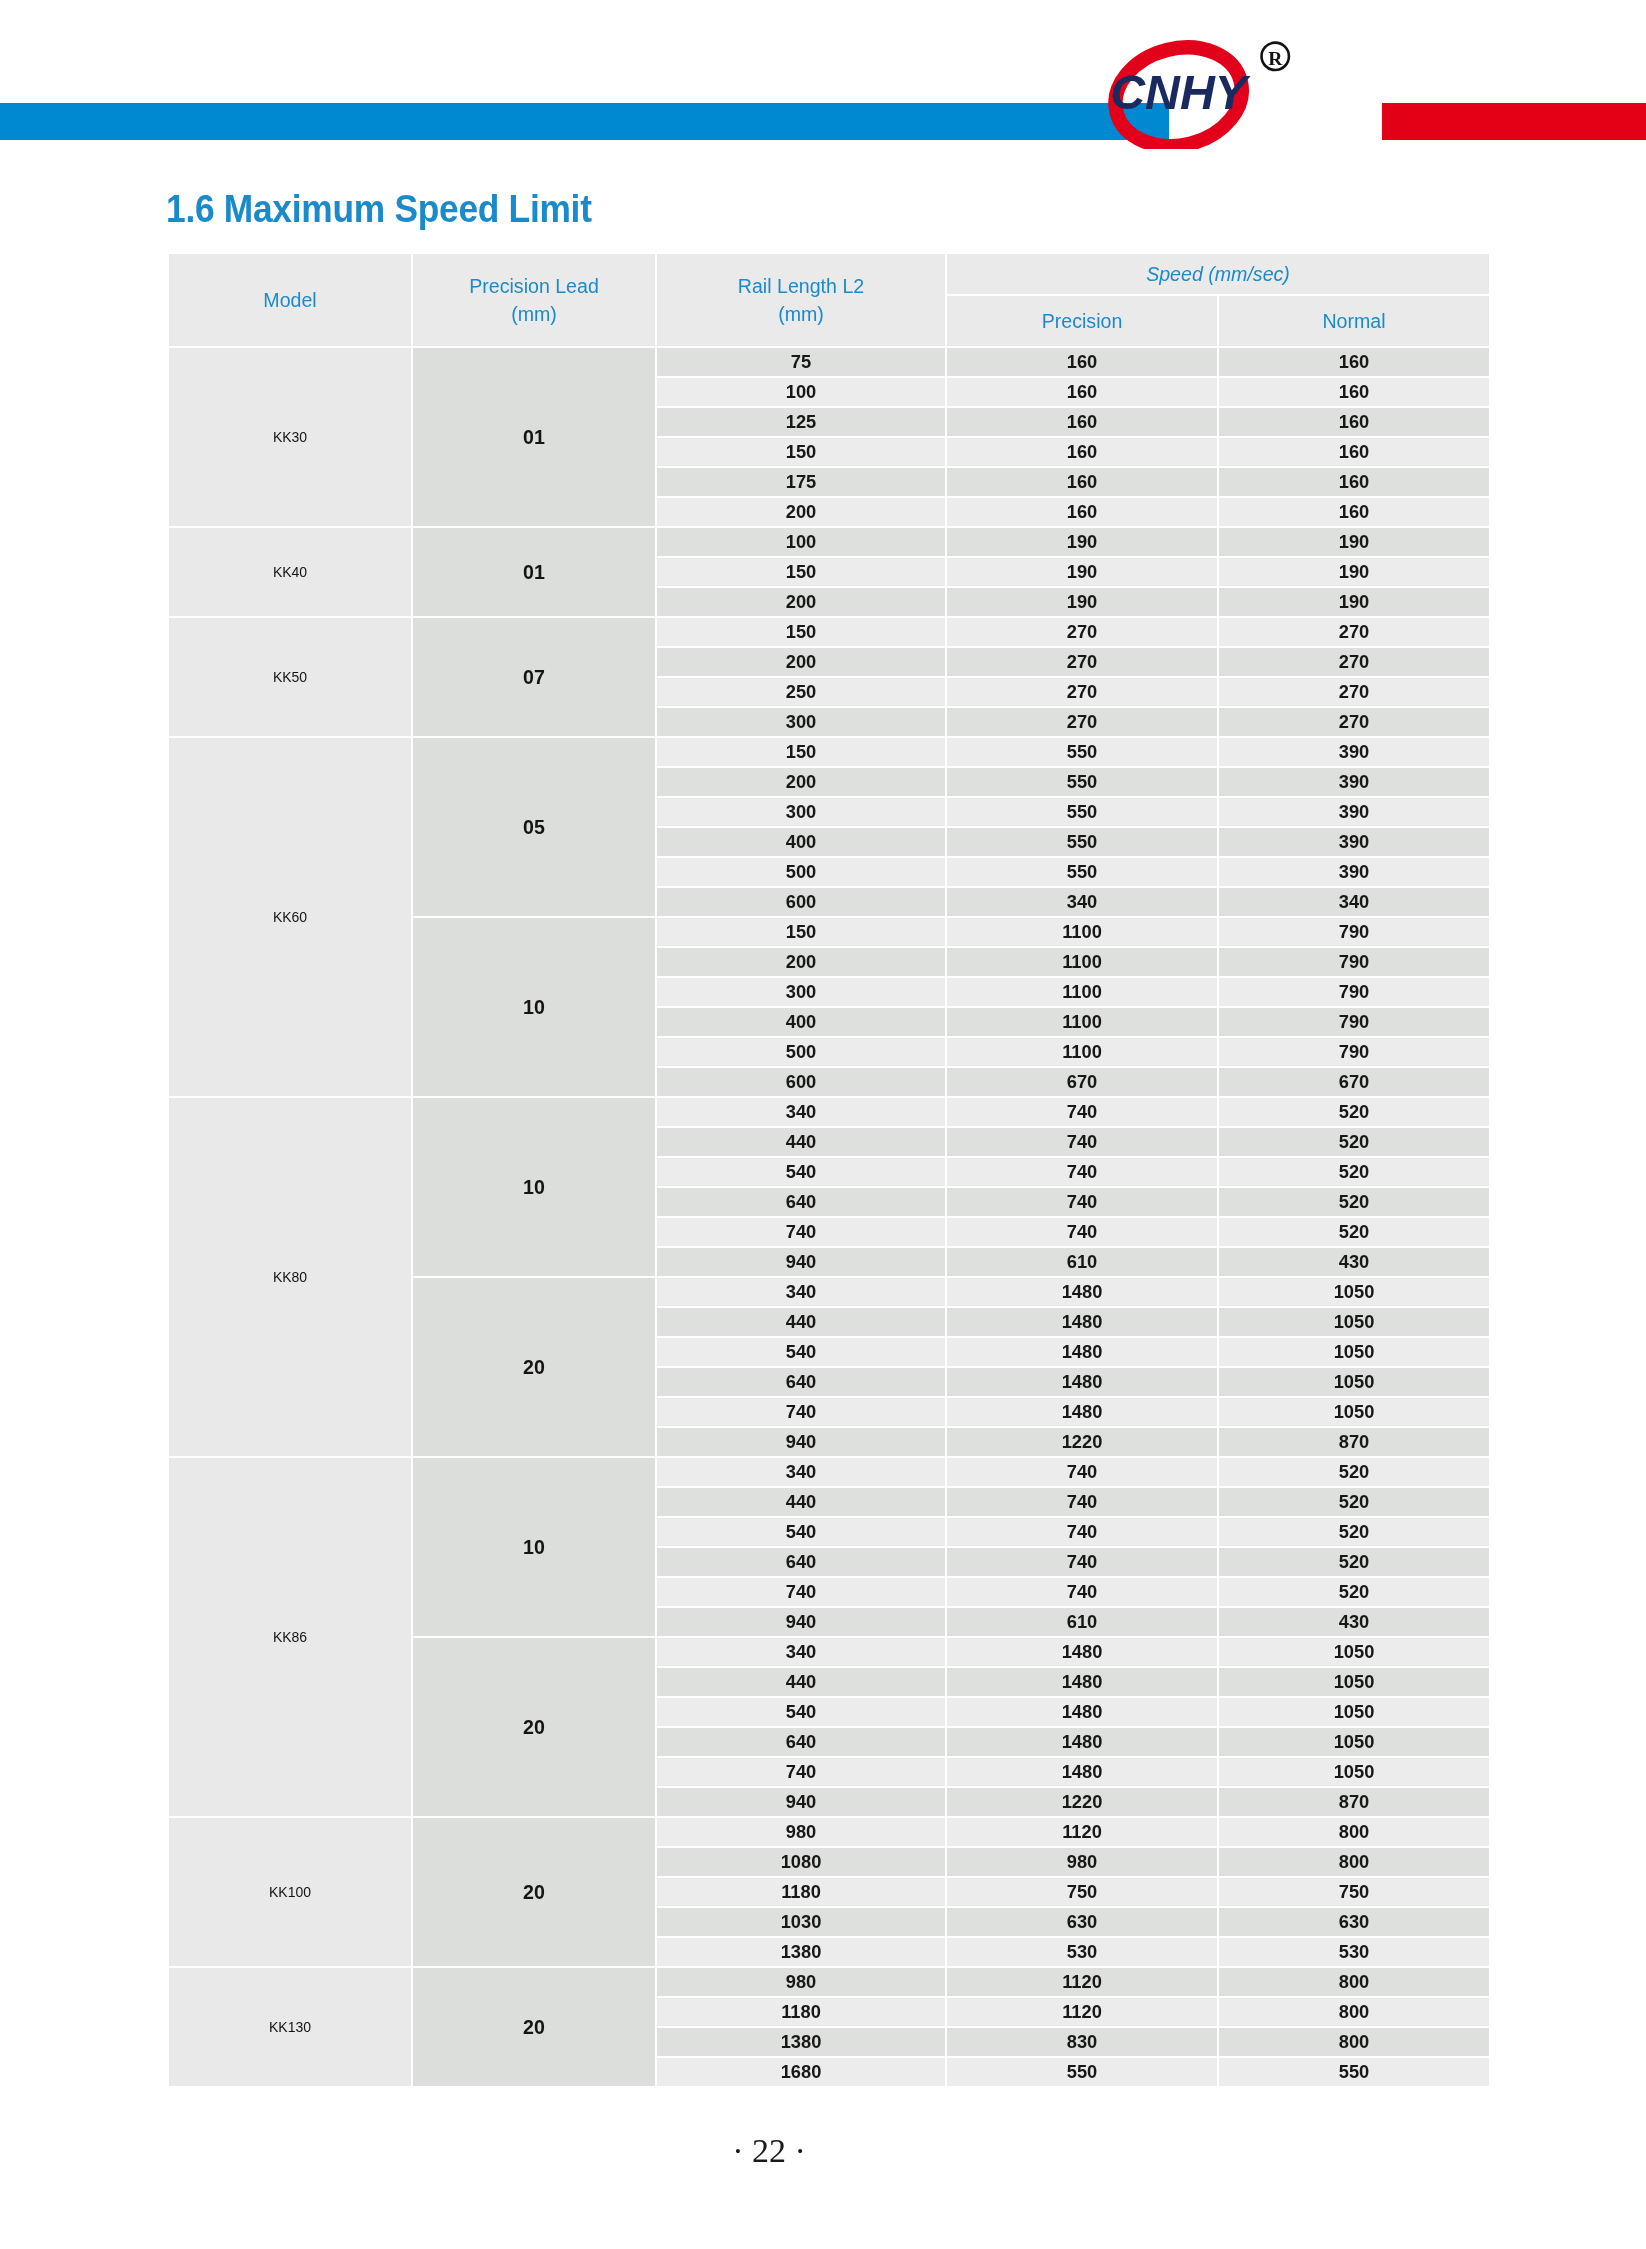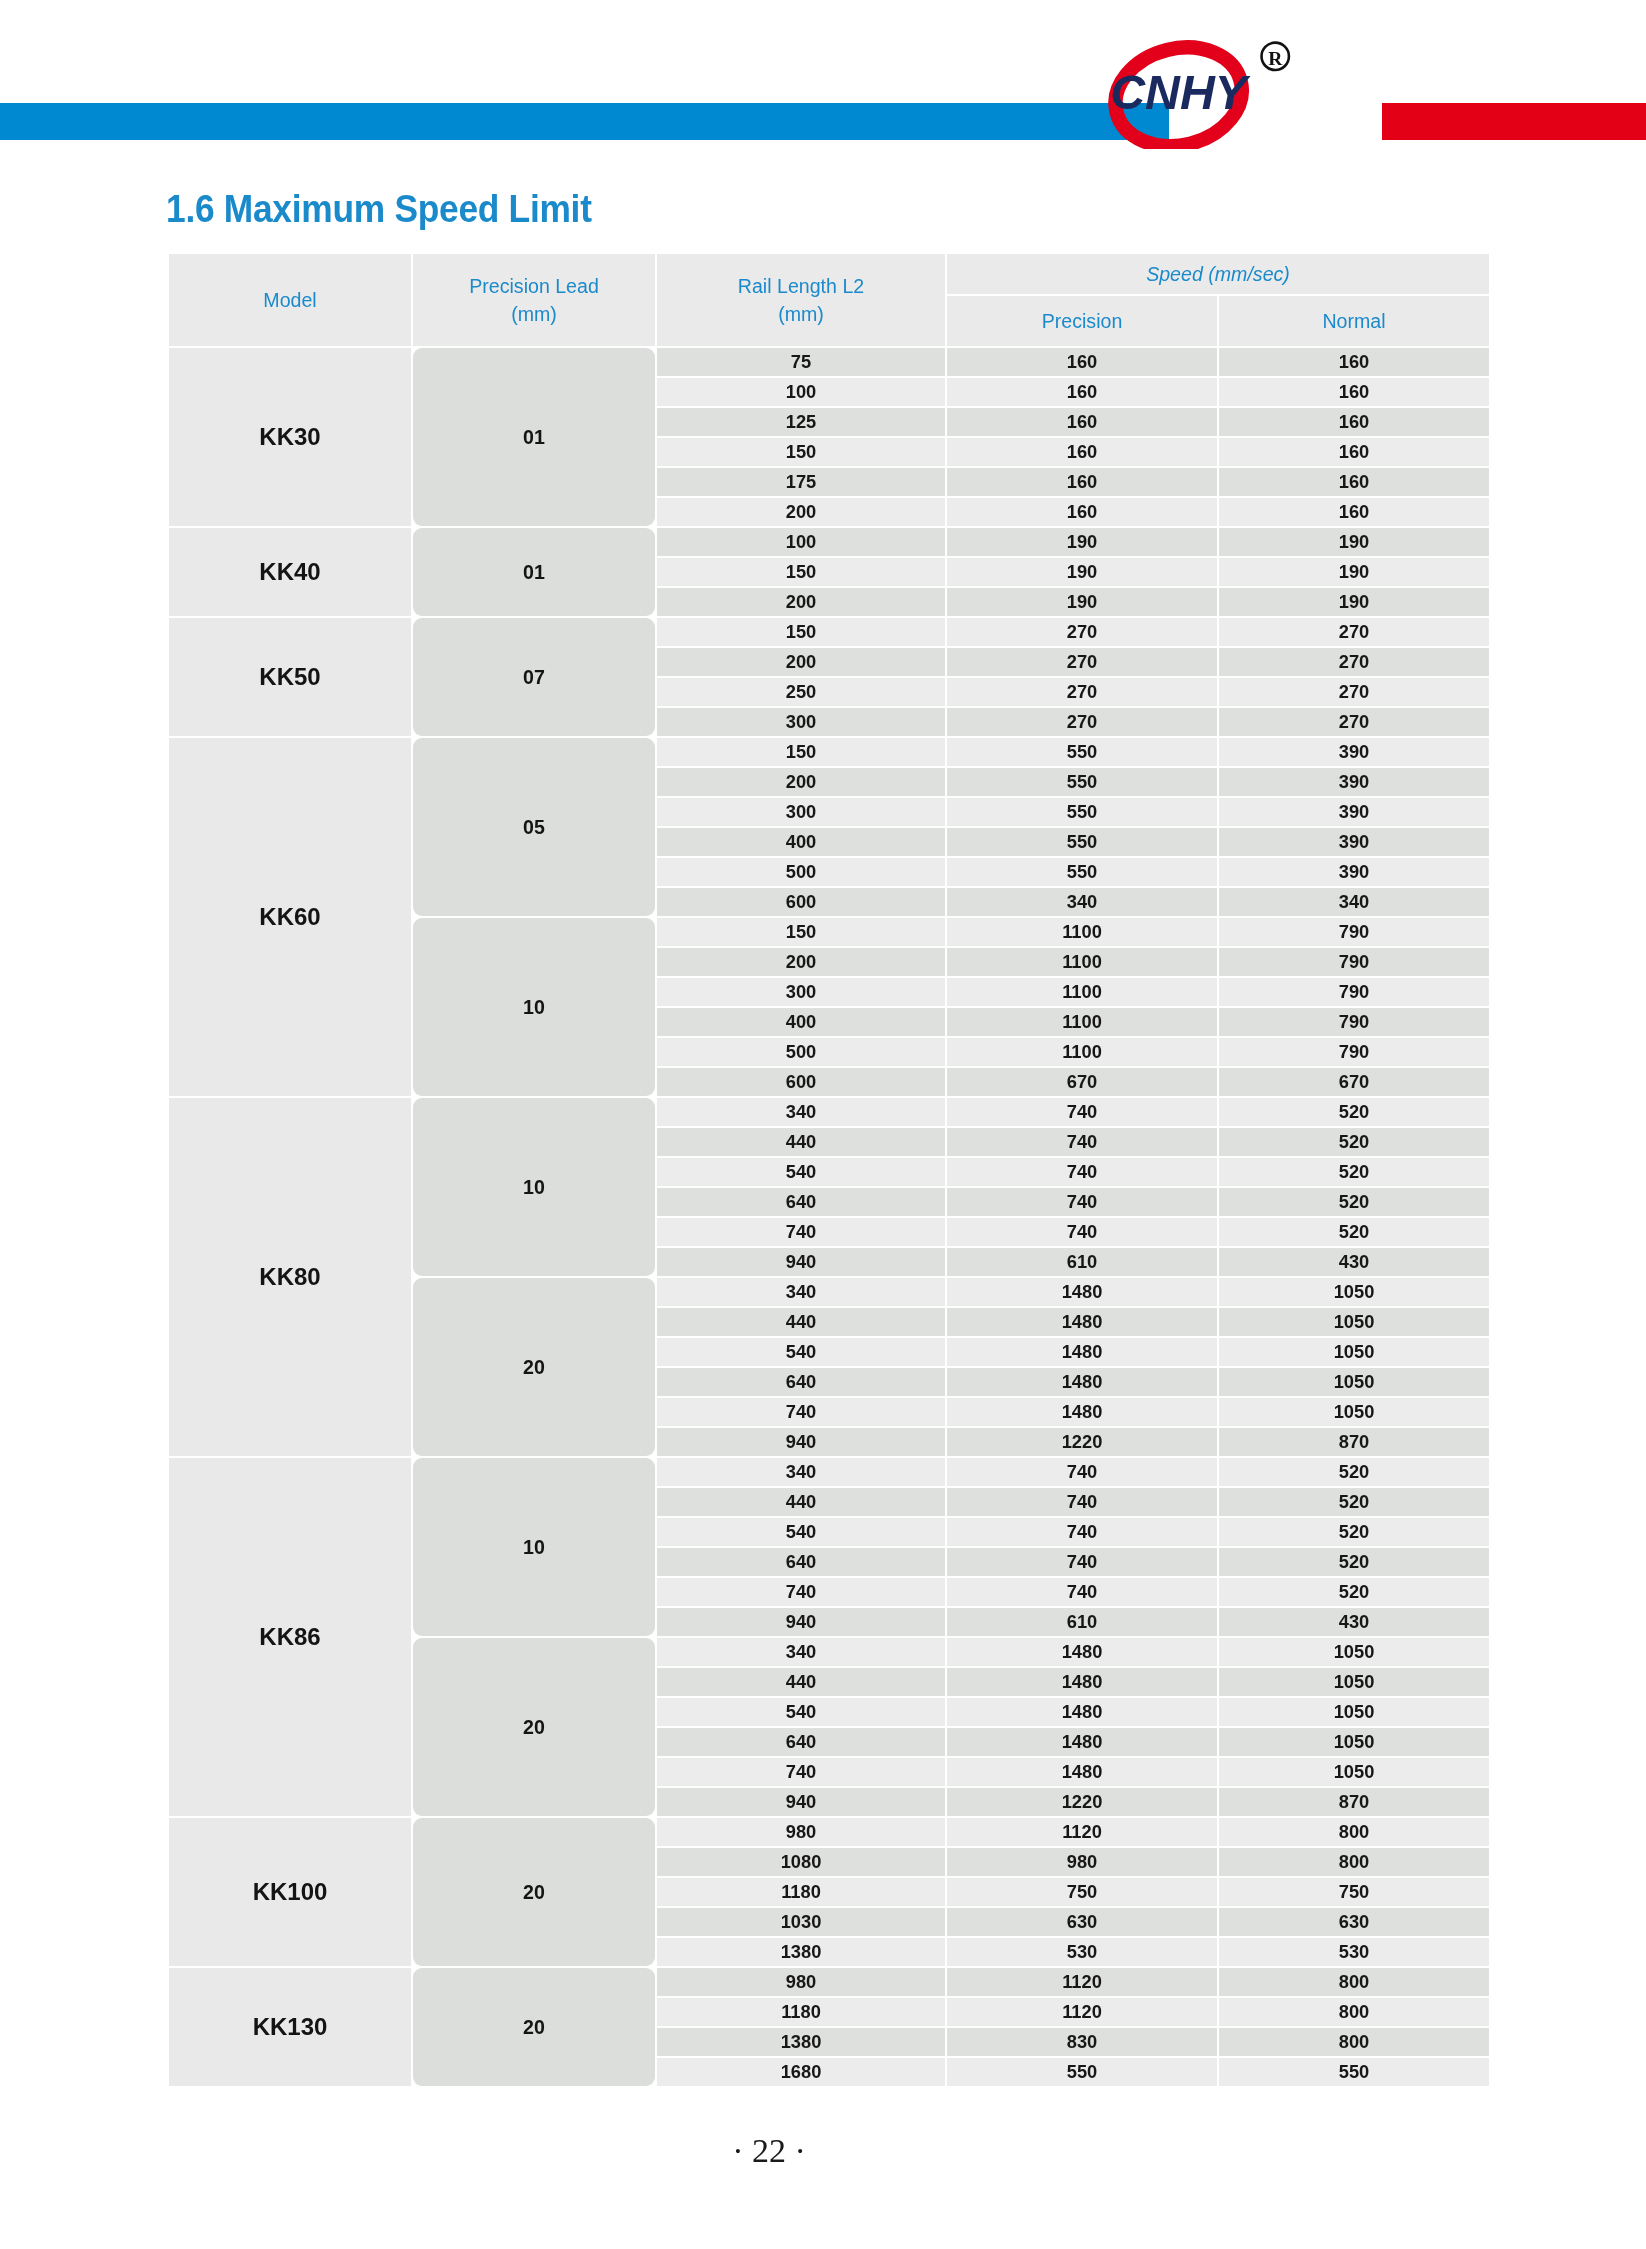--- a/index.html
+++ b/index.html
@@ -100,29 +100,28 @@
     height: 92px;
   }
   .hd.tall { height: 92px; }
   .hd.span { height: 39px; font-style: italic; }
   .hd.sub  { height: 48px; }
 
   
   .grp-model {
     background: #E8E9E8;
     color: #141414;
-    font-size: 24px;
-    font-weight: bold;
+    font-size: 14px;
+    font-weight: normal;
   }
   .grp-lead {
     background: #DCDEDB;
     color: #141414;
     font-size: 19.6px;
     font-weight: bold;
-    border-radius: 9px;
   }
 
   
   .dt {
     height: 28px;
     font-size: 18.3px;
     font-weight: bold;
     color: #171717;
   }
   tr.row-a .dt { background: #DEE0DD; }

